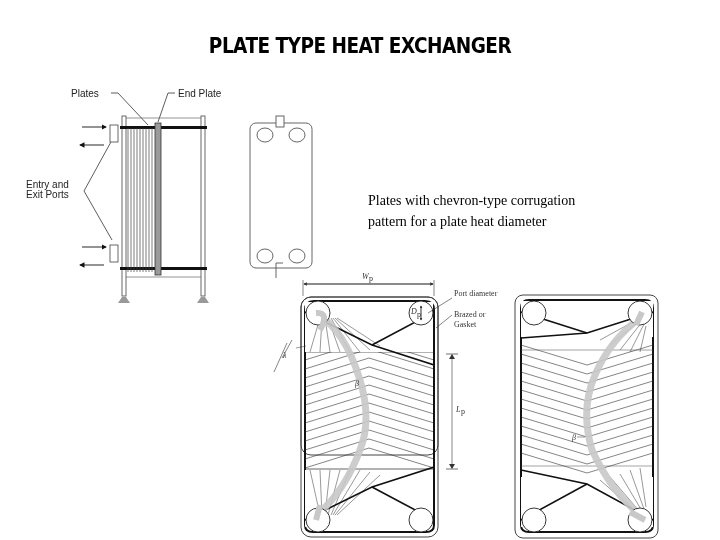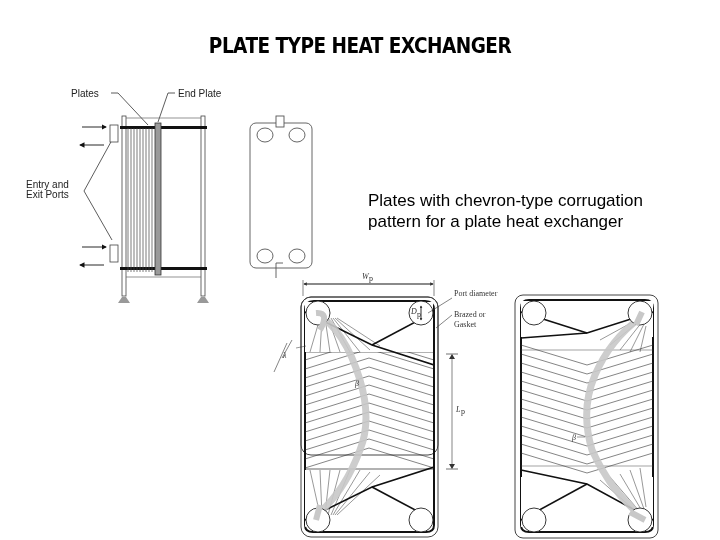--- a/index.html
+++ b/index.html
@@ -1,32 +1,32 @@
 <!DOCTYPE html>
 <html><head>
 <meta charset="utf-8">
 <style>
   html,body{margin:0;padding:0;background:#ffffff;}
   body{width:720px;height:540px;position:relative;overflow:hidden;font-family:"Liberation Sans",sans-serif;}
   .title{position:absolute;left:0;top:34px;width:720px;text-align:center;font-family:"DejaVu Sans",sans-serif;font-weight:bold;font-size:21px;letter-spacing:-0.6px;color:#000;transform:scaleX(0.88);transform-origin:center;}
-  .caption{position:absolute;left:368px;top:190px;width:300px;font-family:Liberation Sans, sans-serif;font-size:17px;line-height:21px;color:#000;}
+  .caption{position:absolute;left:368px;top:190px;width:300px;font-family:Liberation Serif, serif;font-size:14px;line-height:21px;color:#000;}
   .caption span{display:block;}
   svg{position:absolute;left:0;top:0;}
   .lbl{font-family:"Liberation Sans",sans-serif;font-size:10px;fill:#222;}
   .lbl-serif{font-family:"Liberation Serif",serif;font-size:8px;fill:#333;}
   .lbl-ital{font-family:"Liberation Serif",serif;font-style:italic;font-size:8px;fill:#333;}
 </style>
 </head>
 <body>
 
 <div class="title">PLATE TYPE HEAT EXCHANGER</div>
 
 <div class="caption">
   <span>Plates with chevron-type corrugation</span>
-  <span>pattern for a plate heat exchanger</span>
+  <span>pattern for a plate heat diameter</span>
 </div>
 
 <svg width="720" height="540" viewBox="0 0 720 540">
   <defs>
     <marker id="ah" markerWidth="6" markerHeight="6" refX="5" refY="3" orient="auto">
       <path d="M0,0 L6,3 L0,6 z" fill="#111"></path>
     </marker>
     <marker id="ahs" markerWidth="5" markerHeight="5" refX="4" refY="2.5" orient="auto">
       <path d="M0,0 L5,2.5 L0,5 z" fill="#333"></path>
     </marker>

